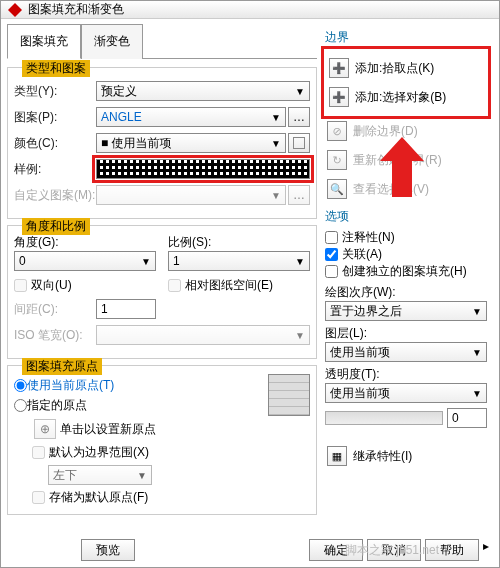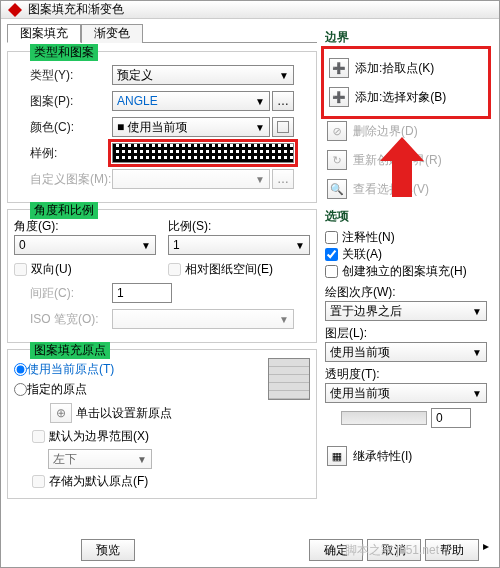--- a/index.html
+++ b/index.html
@@ -4,41 +4,41 @@
 <style>
 *{box-sizing:border-box;margin:0;padding:0;font-family:"Microsoft YaHei",SimSun,sans-serif;font-size:12px}
 body{background:#f0f0f0;width:500px;height:568px;overflow:hidden}
 .win{background:#fff;border:1px solid #999;width:500px;height:568px;position:relative}
 .titlebar{background:linear-gradient(#fff,#e8e8e8);height:18px;display:flex;align-items:center;padding:0 6px;border-bottom:1px solid #ccc}
 .titlebar svg{margin-right:5px}
 .content{display:flex;padding:4px 6px;height:510px}
 .left{width:310px}
 .right{width:170px;padding-left:8px}
 .tabs{display:flex;border-bottom:1px solid #999;margin-bottom:8px}
-.tab{padding:0 12px;border:1px solid #999;border-bottom:none;background:#f5f5f5;cursor:pointer;position:relative;top:1px}
+.tab{padding:8px 12px;border:1px solid #999;border-bottom:none;background:#f5f5f5;cursor:pointer;position:relative;top:1px}
 .tab.active{background:#fff;border-bottom:1px solid #fff}
 .grp{border:1px solid #ccc;padding:8px 6px;margin-bottom:6px;position:relative}
-.grp-title{position:absolute;top:-8px;left:22px;background:#22c55e;padding:0 4px}
-.row{display:flex;align-items:center;margin:4px 16px;min-height:22px}
+.grp-title{position:absolute;top:-8px;left:14px;background:#eab308;padding:0 4px}
+.row{display:flex;align-items:center;margin:4px 0;min-height:22px}
 .lbl{width:82px;color:#222}
 .lbl.dis{color:#aaa}
 .sel{flex:1;height:20px;background:linear-gradient(#fff,#eee);border:1px solid #888;display:flex;align-items:center;padding:0 4px;justify-content:space-between;cursor:pointer}
 .sel .arr{font-size:10px}
 .hl{color:#06c;cursor:pointer}
 .btn-sm{width:22px;height:20px;border:1px solid #888;background:linear-gradient(#fff,#e8e8e8);margin-left:2px;cursor:pointer;display:flex;align-items:center;justify-content:center}
 .btn-sm.dis{opacity:.5}
 .swatch{background:repeating-linear-gradient(90deg,#000 0 3px,#fff 3px 6px),repeating-linear-gradient(0deg,#000 0 3px,#fff 3px 6px);background-blend-mode:multiply;border:1px solid #888;height:20px;flex:1;cursor:pointer}
 .red-box{outline:3px solid #e31e1e;outline-offset:1px}
 .half{display:flex;gap:12px}
 .half>div{flex:1}
 .chk{display:flex;align-items:center;gap:4px}
 .chk input{margin:0}
 .num{width:60px;height:20px;border:1px solid #888;padding:0 4px}
 .radio{display:flex;align-items:center;gap:0;margin:3px 0}
-.sect-title{font-weight:700;margin:6px 0 4px;color:#14532d}
+.sect-title{font-weight:400;margin:6px 0 4px;color:#0369a1}
 .side-btn{display:flex;align-items:center;gap:6px;padding:3px 2px;margin:3px 0;cursor:pointer}
 .side-btn.dis{color:#aaa}
 .ico{width:20px;height:20px;border:1px solid #888;background:linear-gradient(#fff,#eee);display:flex;align-items:center;justify-content:center;font-size:11px}
 .ico.plus{color:#090}
 .footer{position:absolute;bottom:6px;right:10px;display:flex;gap:4px;align-items:flex-start}
 .btn{height:22px;padding:0 14px;border:1px solid #888;background:linear-gradient(#fff,#e8e8e8);cursor:pointer}
 .footer-left{position:absolute;bottom:6px;left:80px}
 .arrow-anno{position:absolute;right:75px;top:136px;pointer-events:none}
 .brick{width:42px;height:42px;border:1px solid #888;background:repeating-linear-gradient(0deg,#bbb,#bbb 1px,#ddd 1px,#ddd 8px),repeating-linear-gradient(90deg,#bbb,#bbb 1px,transparent 1px,transparent 14px)}
 .origin-panel{padding-left:18px}

